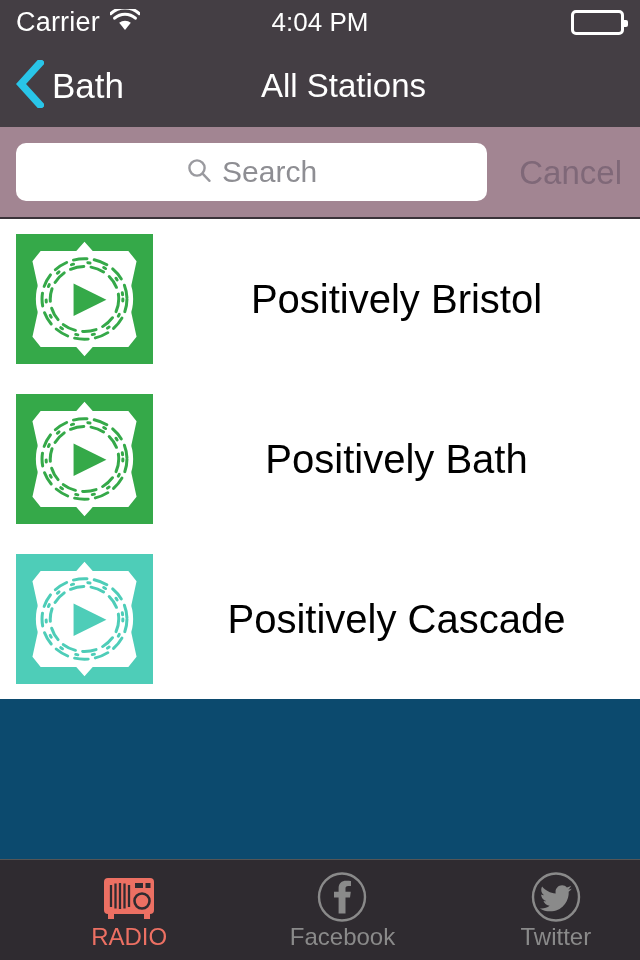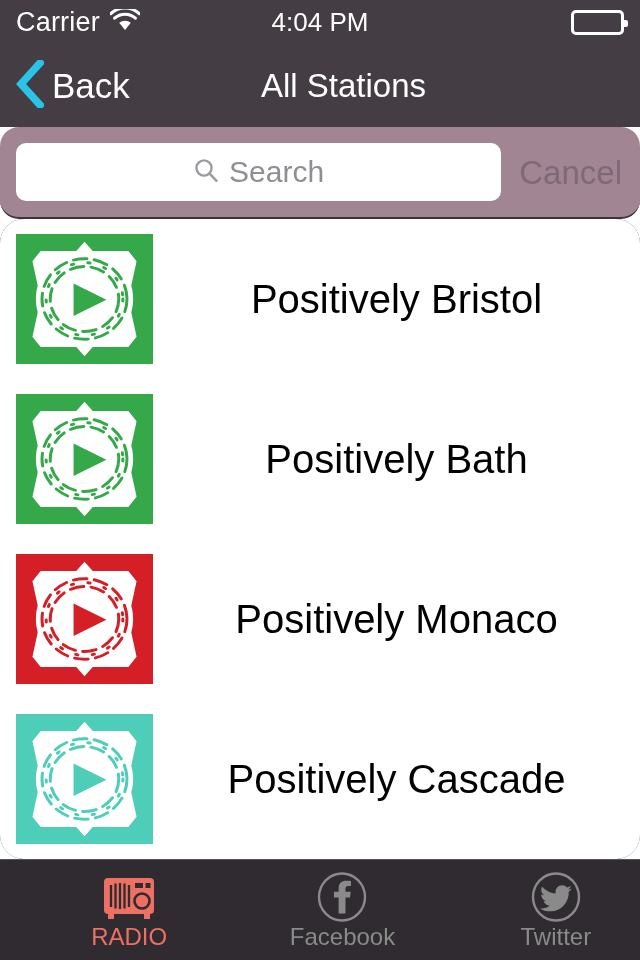--- a/index.html
+++ b/index.html
@@ -118,55 +118,53 @@
   
   .search-bar {
     height: 92px;
     background: #a28592;
     display: flex;
     align-items: center;
     padding: 0 16px;
     box-sizing: border-box;
     flex: 0 0 auto;
     border-bottom: 2px solid #3a3339;
-    border-radius: 19px;
   }
   .search-field {
     flex: 1 1 auto;
     height: 58px;
     background: #ffffff;
     border-radius: 10px;
     display: flex;
     align-items: center;
     justify-content: center;
     gap: 10px;
     cursor: text;
   }
   .search-icon { display: block; }
   .search-placeholder {
     color: #8e8e93;
     font-size: 30px;
     line-height: 1;
   }
   .cancel-button {
     flex: 0 0 auto;
-    padding-left: 18px;
+    padding-left: 32px;
     padding-right: 2px;
     color: #7f6878;
     font-size: 33px;
     line-height: 1;
     cursor: pointer;
   }
 
   
   .station-list {
     flex: 1 1 auto;
     background: #0c4a6e;
     overflow: hidden;
-    border-radius: 24px;
   }
   .station-row {
     height: 160px;
     display: flex;
     align-items: center;
     background: #ffffff;
     cursor: pointer;
   }
   .station-logo {
     flex: 0 0 auto;
@@ -235,21 +233,21 @@
     </div>
   </div>
 
   <div class="nav-bar">
     <div class="back-button">
       <span class="back-chevron">
         <svg width="28" height="48" viewBox="0 0 28 48">
           <path d="M24 3 L5 24 L24 45" stroke="#29c5e8" stroke-width="7.5" fill="none" stroke-linecap="square" stroke-linejoin="miter"></path>
         </svg>
       </span>
-      <span class="back-label">Back</span>
+      <span class="back-label">Bath</span>
     </div>
     <div class="nav-title">All Stations</div>
   </div>
 
   <div class="search-bar">
     <div class="search-field">
       <span class="search-icon">
         <svg width="26" height="26" viewBox="0 0 26 26">
           <circle cx="11" cy="11" r="7.6" stroke="#9a9a9f" stroke-width="2.4" fill="none"></circle>
           <line x1="16.6" y1="16.6" x2="23.5" y2="23.8" stroke="#9a9a9f" stroke-width="2.4" stroke-linecap="round"></line>
@@ -285,34 +283,20 @@
         <g fill="none" stroke-width="2.2" stroke-linecap="round" stroke="#35a949">
           <circle cx="50" cy="50" r="31" stroke-dasharray="10 5.3"></circle>
           <circle cx="50" cy="50" r="25" stroke-dasharray="10 5.3"></circle>
           <circle cx="50" cy="50" r="28" stroke-dasharray="1.6 10.6"></circle>
         </g>
         <path d="M42 38 L66 50.5 L42 63 Z" fill="#35a949"></path>
       </svg>
       <div class="station-name">Positively Bath</div>
     </div>
 
-    <div class="station-row">
-      <svg class="station-logo" viewBox="0 0 100 100" preserveAspectRatio="none">
-        <rect x="0" y="0" width="100" height="100" fill="#d41f26"></rect>
-        <path d="M50 6 L56 13 L82 13 L88 21 L82 50 L88 79 L82 87 L56 87 L50 94 L44 87 L18 87 L12 79 L18 50 L12 21 L18 13 L44 13 Z" fill="#ffffff"></path>
-        <circle cx="50" cy="50" r="31" fill="none" stroke="#ffffff" stroke-width="9"></circle>
-        <g fill="none" stroke-width="2.2" stroke-linecap="round" stroke="#d41f26">
-          <circle cx="50" cy="50" r="31" stroke-dasharray="10 5.3"></circle>
-          <circle cx="50" cy="50" r="25" stroke-dasharray="10 5.3"></circle>
-          <circle cx="50" cy="50" r="28" stroke-dasharray="1.6 10.6"></circle>
-        </g>
-        <path d="M42 38 L66 50.5 L42 63 Z" fill="#d41f26"></path>
-      </svg>
-      <div class="station-name">Positively Monaco</div>
-    </div>
 
     <div class="station-row">
       <svg class="station-logo" viewBox="0 0 100 100" preserveAspectRatio="none">
         <rect x="0" y="0" width="100" height="100" fill="#4ecdb8"></rect>
         <path d="M50 6 L56 13 L82 13 L88 21 L82 50 L88 79 L82 87 L56 87 L50 94 L44 87 L18 87 L12 79 L18 50 L12 21 L18 13 L44 13 Z" fill="#ffffff"></path>
         <circle cx="50" cy="50" r="31" fill="none" stroke="#ffffff" stroke-width="9"></circle>
         <g fill="none" stroke-width="2.2" stroke-linecap="round" stroke="#4ecdb8">
           <circle cx="50" cy="50" r="31" stroke-dasharray="10 5.3"></circle>
           <circle cx="50" cy="50" r="25" stroke-dasharray="10 5.3"></circle>
           <circle cx="50" cy="50" r="28" stroke-dasharray="1.6 10.6"></circle>

